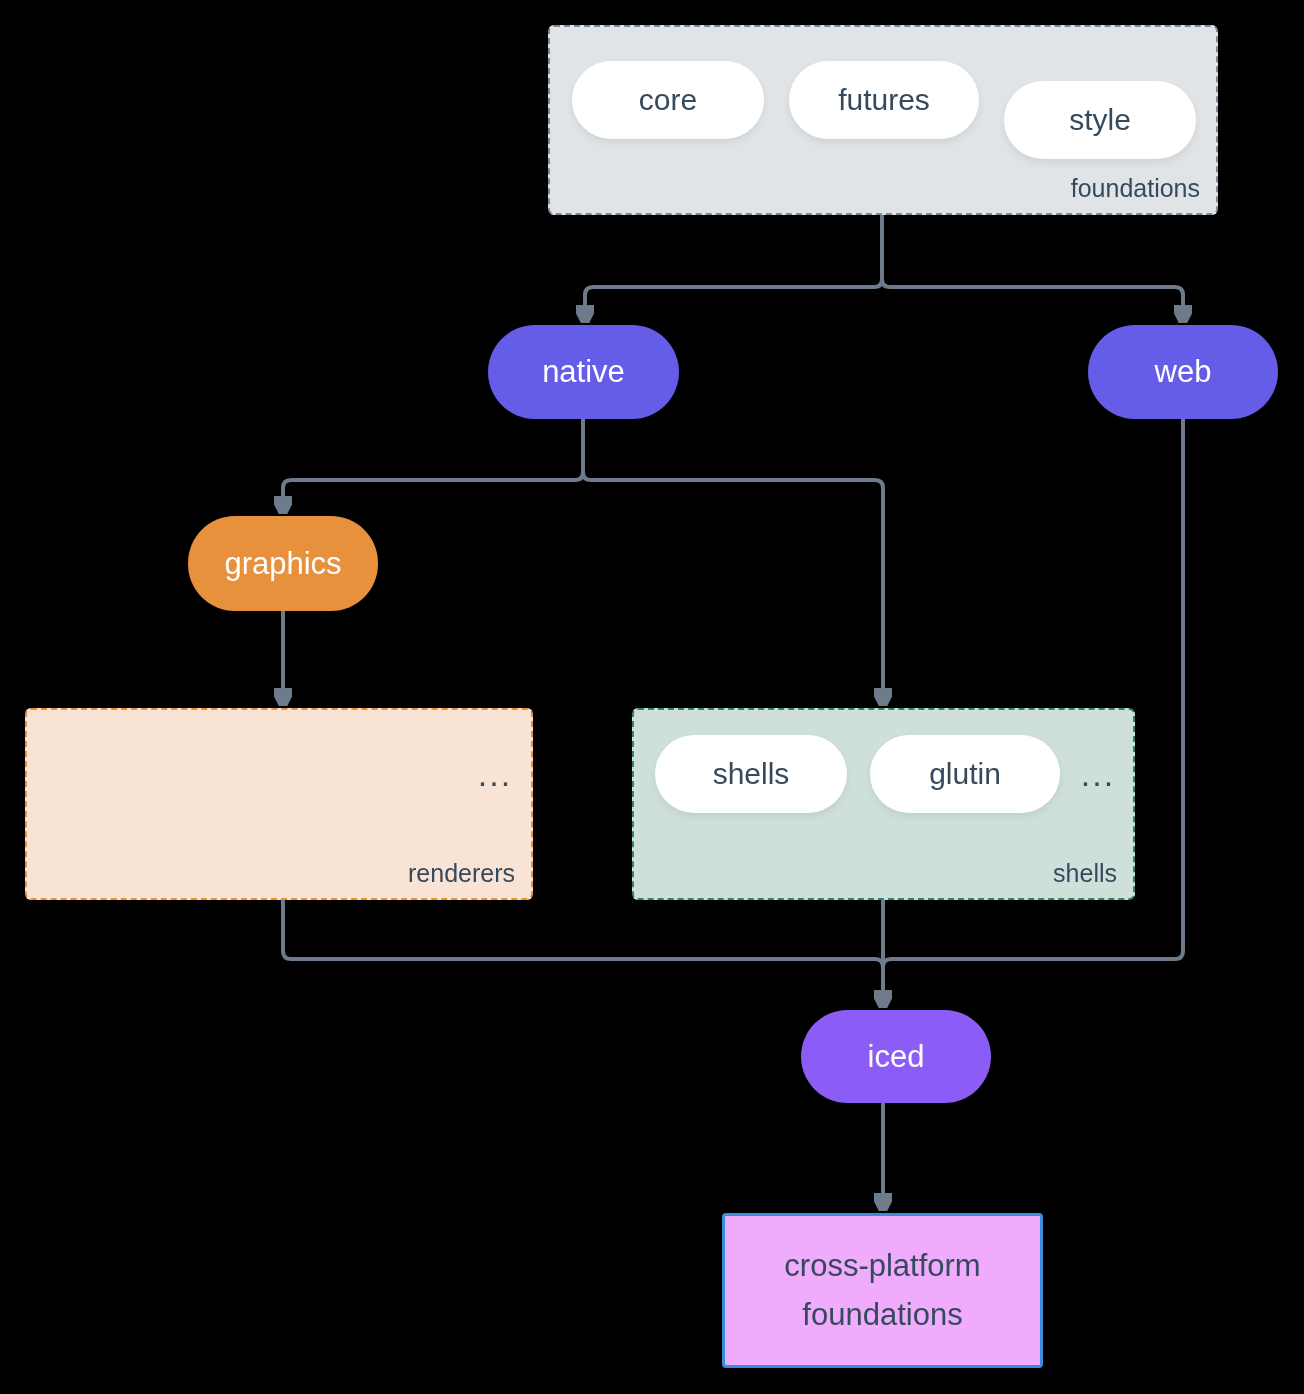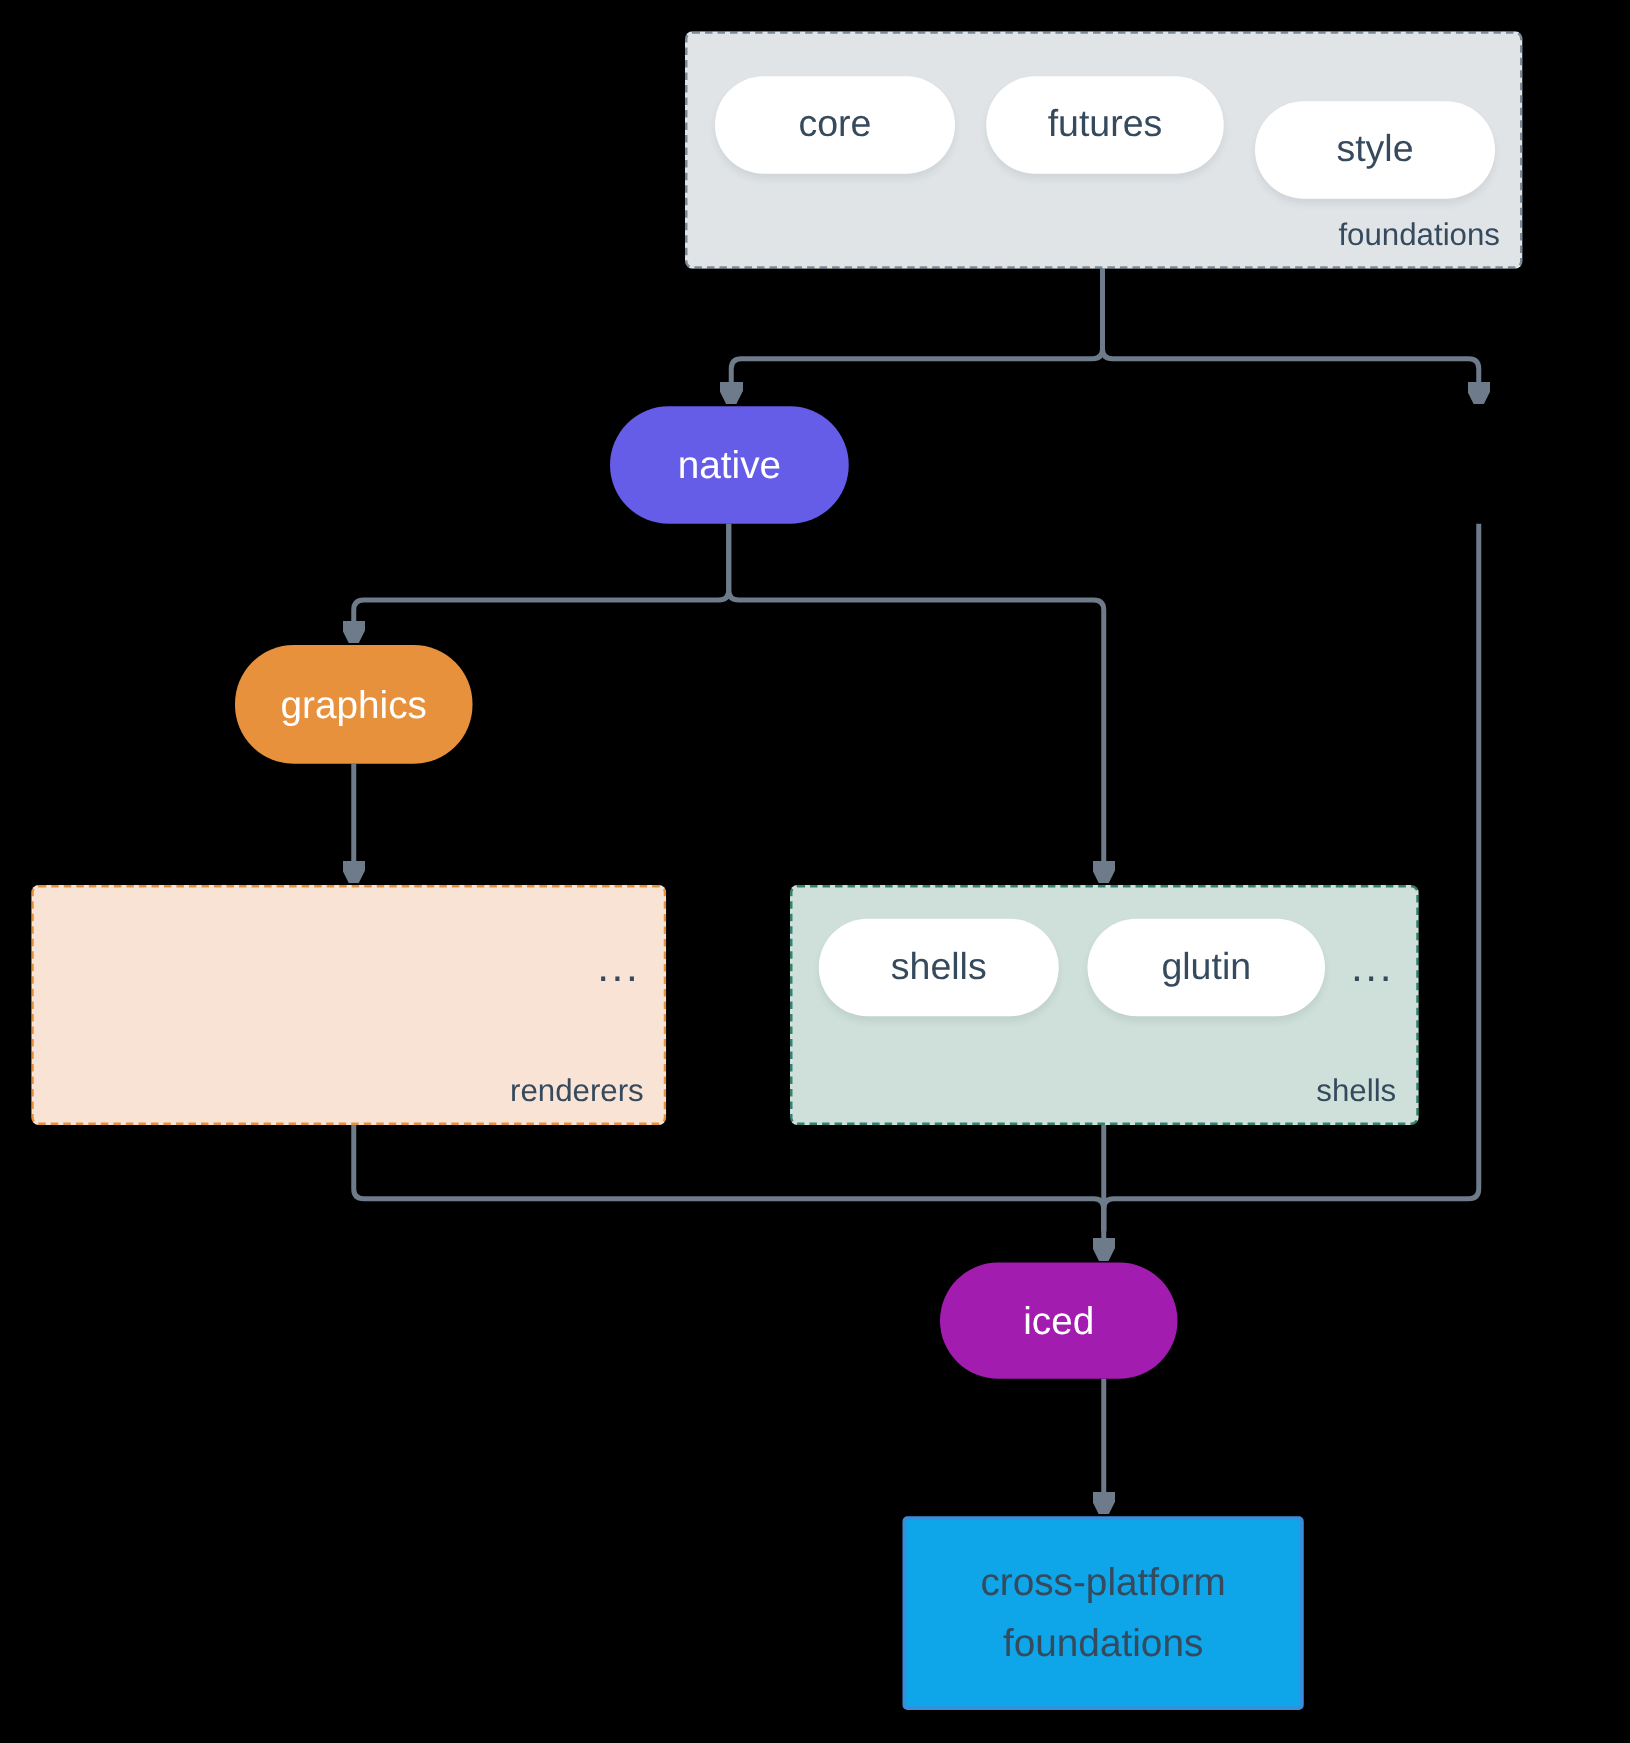--- a/index.html
+++ b/index.html
@@ -39,26 +39,26 @@
   }
 
   .node {
     position: absolute; height: 94px; border-radius: 47px;
     color: #ffffff; font-size: 31px;
     display: flex; align-items: center; justify-content: center;
   }
   .node.native { left: 488px; top: 325px; width: 191px; background: #655ce8; }
   .node.web { left: 1088px; top: 325px; width: 190px; background: #655ce8; }
   .node.graphics { left: 188px; top: 516px; width: 190px; height: 95px; background: #e8913d; }
-  .node.iced { left: 752px; top: 1010px; width: 190px; height: 93px; background: #a21caf; }
+  .node.iced { left: 801px; top: 1010px; width: 190px; height: 93px; background: #8b5cf6; }
 
   .app-box {
     position: absolute; left: 722px; top: 1213px; width: 321px; height: 155px;
     box-sizing: border-box;
-    background: #0ea5e9; border: 3px solid #3a8ddb; border-radius: 4px;
+    background: #f0abfc; border: 3px solid #3a8ddb; border-radius: 4px;
     display: flex; flex-direction: column; align-items: center; justify-content: center;
     color: #364a5e; font-size: 31px; line-height: 1.55; text-align: center;
   }
 </style>
 </head>
 <body>
 
 <div class="canvas">
 
   <svg class="edges" width="1304" height="1394" viewBox="0 0 1304 1394">
@@ -79,20 +79,21 @@
   </svg>
 
   <div class="group foundations">
     <div class="pill-white" style="left:22px; top:34px; width:192px;">core</div>
     <div class="pill-white" style="left:239px; top:34px; width:190px;">futures</div>
     <div class="pill-white" style="left:454px; top:34px; width:192px;margin-top:20px;">style</div>
     <div class="group-label">foundations</div>
   </div>
 
   <div class="node native">native</div>
+  <div class="node web">web</div>
 
   <div class="node graphics">graphics</div>
 
   <div class="group renderers">
     <div class="dots" style="left:442px; top:25px;">...</div>
     <div class="group-label">renderers</div>
   </div>
 
   <div class="group shells">
     <div class="pill-white" style="left:21px; top:25px; width:192px;">shells</div>

